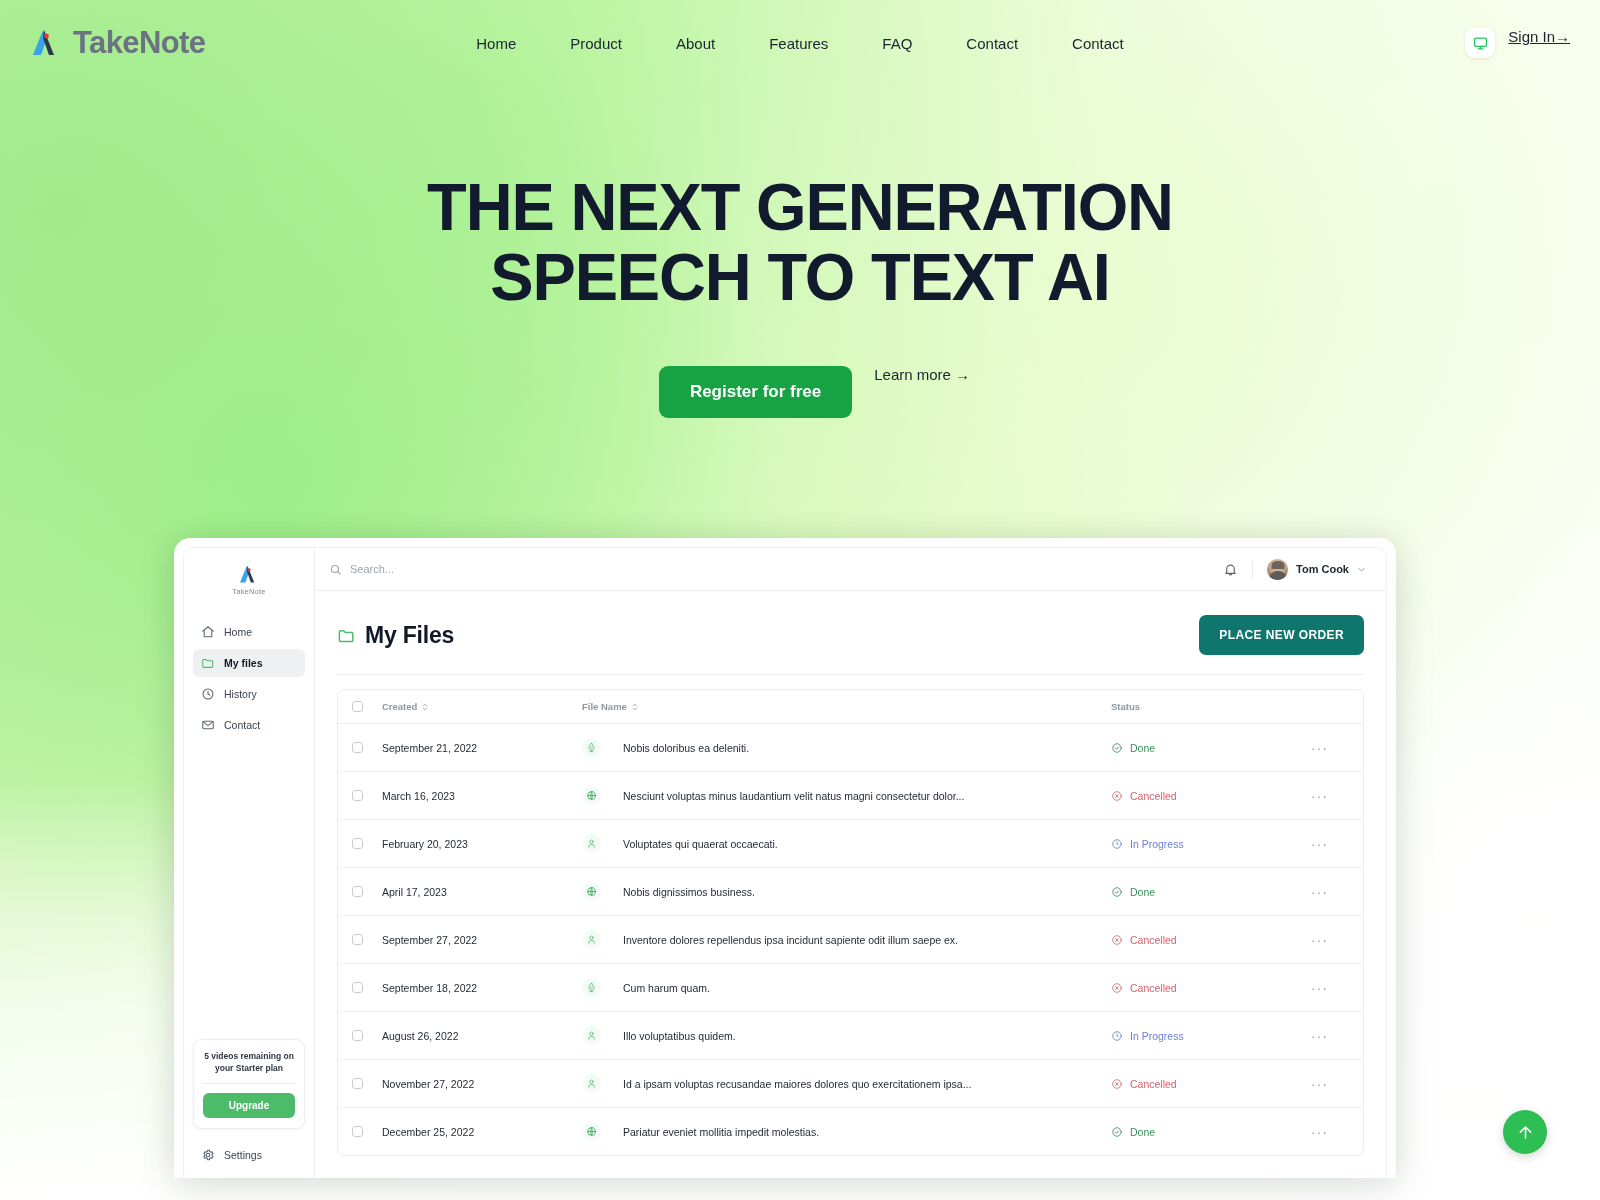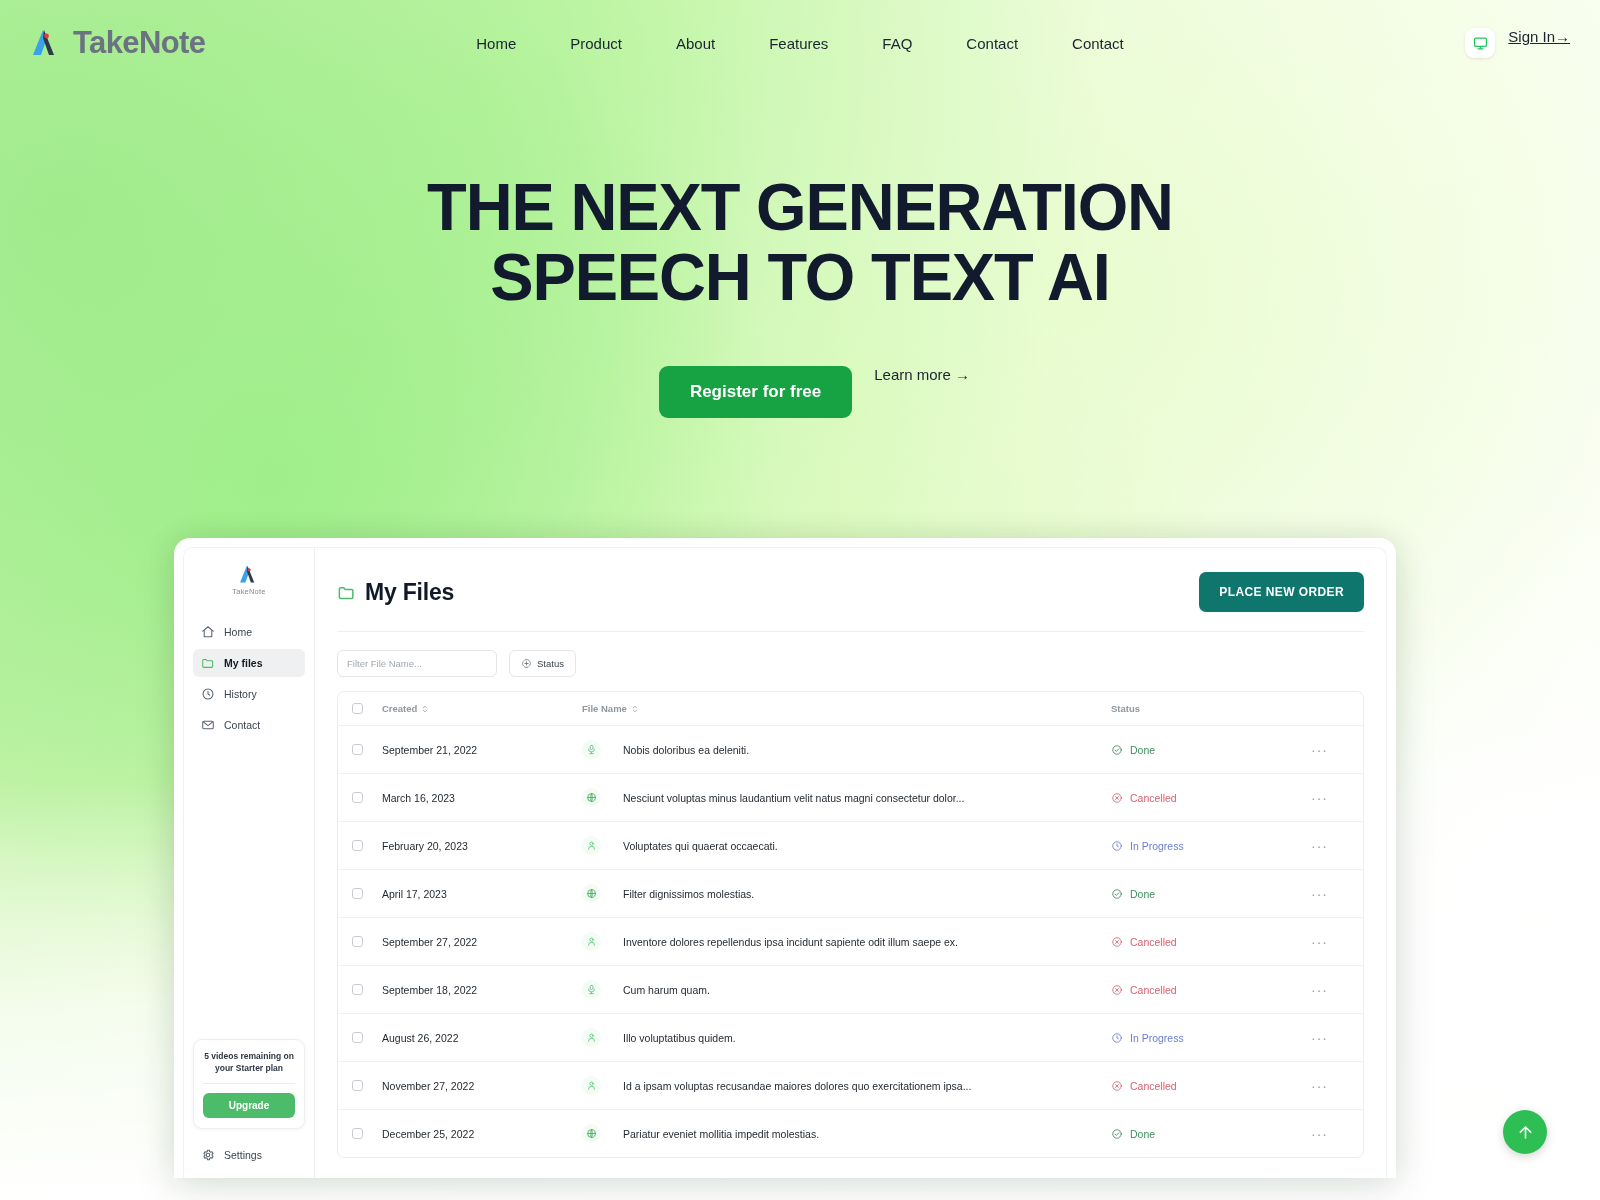--- a/index.html
+++ b/index.html
@@ -343,42 +343,55 @@
         <svg viewBox="0 0 24 24" fill="none" stroke="#5b646e" stroke-width="1.8" stroke-linecap="round" stroke-linejoin="round">
           <circle cx="12" cy="12" r="3"></circle>
           <path d="M19 12a7 7 0 0 0-.1-1.2l1.7-1.3-1.7-2.9-2 .8a7 7 0 0 0-2.1-1.2L14.5 4h-3.4l-.3 2.2a7 7 0 0 0-2.1 1.2l-2-.8-1.7 2.9 1.7 1.3a7 7 0 0 0 0 2.4l-1.7 1.3 1.7 2.9 2-.8a7 7 0 0 0 2.1 1.2l.3 2.2h3.4l.3-2.2a7 7 0 0 0 2.1-1.2l2 .8 1.7-2.9-1.7-1.3c.06-.4.1-.8.1-1.2z"></path>
         </svg>
         <span>Settings</span>
       </div>
     </aside>
 
     <div class="app-main">
 
+      <div class="app-topbar">
+        <div class="search-wrap">
+          <svg viewBox="0 0 24 24" fill="none" stroke="#9ba3ab" stroke-width="2" stroke-linecap="round">
+            <circle cx="11" cy="11" r="6.5"></circle>
+              <path d="M16 16l4.5 4.5"></path>
+          </svg>
+          <input class="search-input" type="text" placeholder="Search..." style="">
+        </div>
+        <div class="topbar-right">
+          <svg class="bell" viewBox="0 0 24 24" fill="none" stroke="#5b646e" stroke-width="1.8" stroke-linecap="round" stroke-linejoin="round">
+            <path d="M18 16V11a6 6 0 0 0-12 0v5l-1.5 2.2h15z"></path>
+              <path d="M10 19.6a2.2 2.2 0 0 0 4 0"></path>
+          </svg>
+          <span class="vsep"></span>
+          <div class="user-chip">
+            <span class="avatar"></span>
+            <span class="user-name">Tom Cook</span>
+            <svg width="9" height="9" viewBox="0 0 24 24" fill="none" stroke="#8b939b" stroke-width="2.4" stroke-linecap="round" stroke-linejoin="round">
+              <path d="M5 9l7 7 7-7"></path>
+            </svg>
+          </div>
+        </div>
+      </div>
 
       <div class="page-head">
         <div class="page-title">
           <svg viewBox="0 0 24 24" fill="none" stroke="#4cbb6a" stroke-width="1.9" stroke-linecap="round" stroke-linejoin="round">
             <path d="M3 7.5a1.5 1.5 0 0 1 1.5-1.5h4l2 2.2h8A1.5 1.5 0 0 1 20 9.7v8.3a1.5 1.5 0 0 1-1.5 1.5h-14A1.5 1.5 0 0 1 3 18z"></path>
           </svg>
           <h2>My Files</h2>
         </div>
         <button class="btn-order">PLACE NEW ORDER</button>
       </div>
       <div class="head-rule"></div>
 
-      <div class="filters">
-        <input class="filter-input" type="text" placeholder="Filter File Name..." style="">
-        <button class="status-btn">
-          <svg viewBox="0 0 24 24" fill="none" stroke="#6b737b" stroke-width="1.9" stroke-linecap="round">
-            <circle cx="12" cy="12" r="8.5" stroke-dasharray="2.6 2.6"></circle>
-              <path d="M12 8.5v7M8.5 12h7"></path>
-          </svg>
-          <span>Status</span>
-        </button>
-      </div>
 
       <div class="table-wrap">
         <table>
           <thead>
             <tr>
               <th class="c-check">
                 <span class="chk"></span>
               </th>
               <th class="c-created">
                 <span class="th-sort">
@@ -496,21 +509,21 @@
                 </td>
                 <td class="c-created">April 17, 2023</td>
                 <td class="c-file">
                   <span class="file-cell">
                     <span class="file-icon">
                       <svg viewBox="0 0 24 24" fill="none" stroke="#3fae5f" stroke-width="1.9" stroke-linecap="round">
                         <circle cx="12" cy="12" r="8.5"></circle>
                         <path d="M3.5 12h17M12 3.5c2.5 2.6 2.5 14.4 0 17M12 3.5c-2.5 2.6-2.5 14.4 0 17"></path>
                       </svg>
                     </span>
-                    <span class="file-name">Filter dignissimos molestias.</span>
+                    <span class="file-name">Nobis dignissimos business.</span>
                   </span>
                 </td>
                 <td class="c-status">
                   <span class="status-cell">
                     <span style="display:flex">
                       <svg viewBox="0 0 24 24" fill="none" stroke="#3f8f5c" stroke-width="1.7" stroke-linecap="round" stroke-linejoin="round">
                         <circle cx="12" cy="12" r="8.5"></circle>
                         <path d="M8.3 12.2l2.6 2.6 4.8-5.2"></path>
                       </svg>
                     </span>

